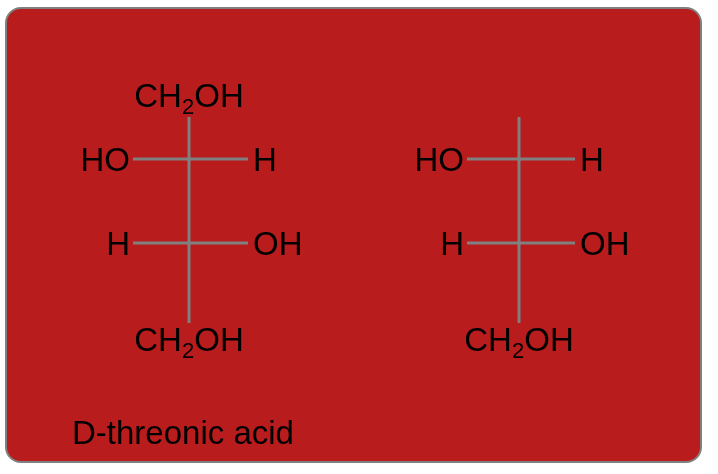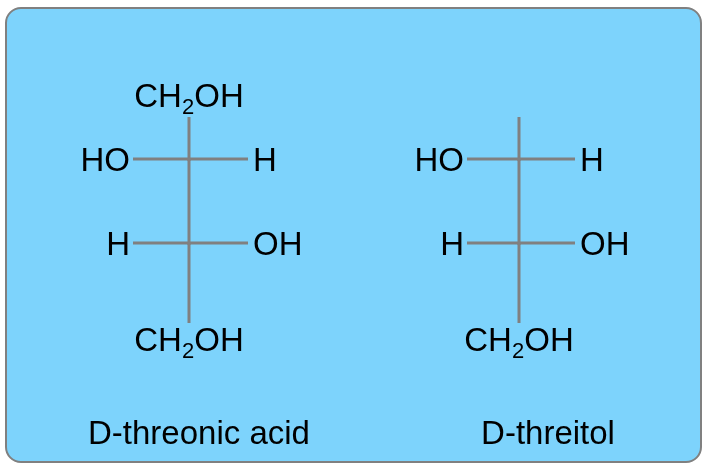--- a/index.html
+++ b/index.html
@@ -18,21 +18,21 @@
   
   #figure-frame {
     position: absolute;
     left: 5px;
     top: 7px;
     width: 697px;
     height: 456px;
     box-sizing: border-box;
     border: 2px solid #808080;
     border-radius: 16px;
-    background: #7dd3fc;
+    background: #b91c1c;
   }
 
   
   .structure {
     position: absolute;
     top: 30px;
     width: 340px;
     height: 330px;
   }
   #structure-left  { left: 10px; }
@@ -94,21 +94,21 @@
   .caption {
     position: absolute;
     top: 404px;
     font-family: "Liberation Sans", sans-serif;
     font-size: 33px;
     line-height: 40px;
     color: #000000;
     white-space: nowrap;
     transform: translateX(-50%);
   }
-  #caption-left  { left: 192px; }
+  #caption-left  { left: 176px; }
   #caption-right { left: 541px; }
 </style>
 </head>
 <body>
 
 <div id="figure-frame">
 
   <div class="structure" id="structure-left">
 
     <div class="atom-label top-group" style="left:172px;"><span>CH</span><sub>2</sub><span>OH</span></div>
@@ -142,15 +142,14 @@
     <div class="atom-label right-sub" style="left:225px; top:120px;">H</div>
 
     <div class="bond-h" style="left:112px; top:204px; width:108px;"></div>
     <div class="atom-label left-sub" style="left:109px; top:204px;">H</div>
     <div class="atom-label right-sub" style="left:225px; top:204px;">OH</div>
 
     <div class="atom-label bottom-group" style="left:164px;"><span>CH</span><sub>2</sub><span>OH</span></div>
   </div>
 
   <div class="caption" id="caption-left">D-threonic acid</div>
-  <div class="caption" id="caption-right">D-threitol</div>
 
 </div>
 
 </body></html>

